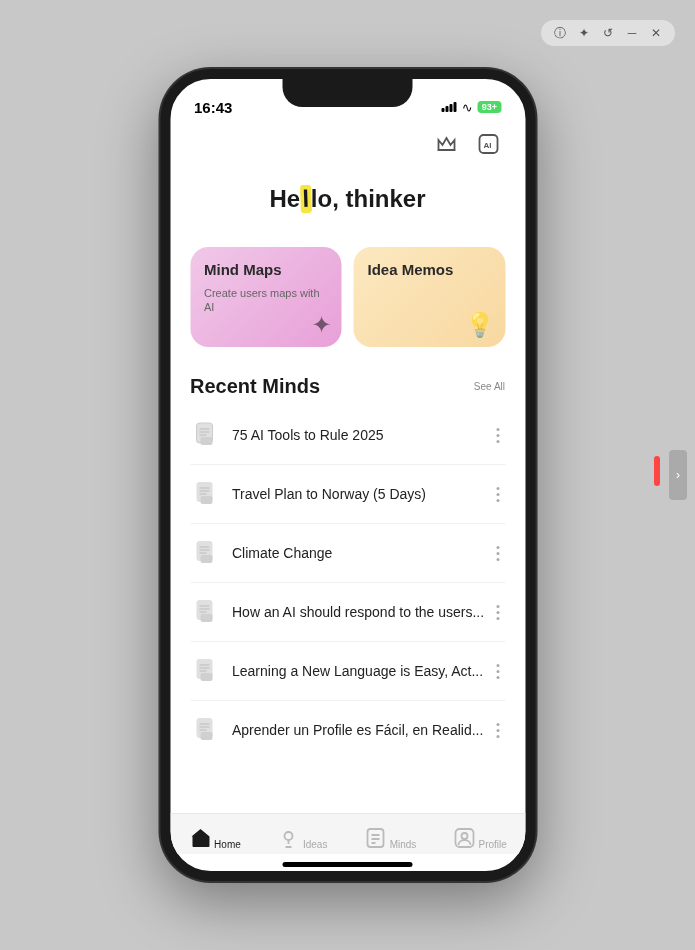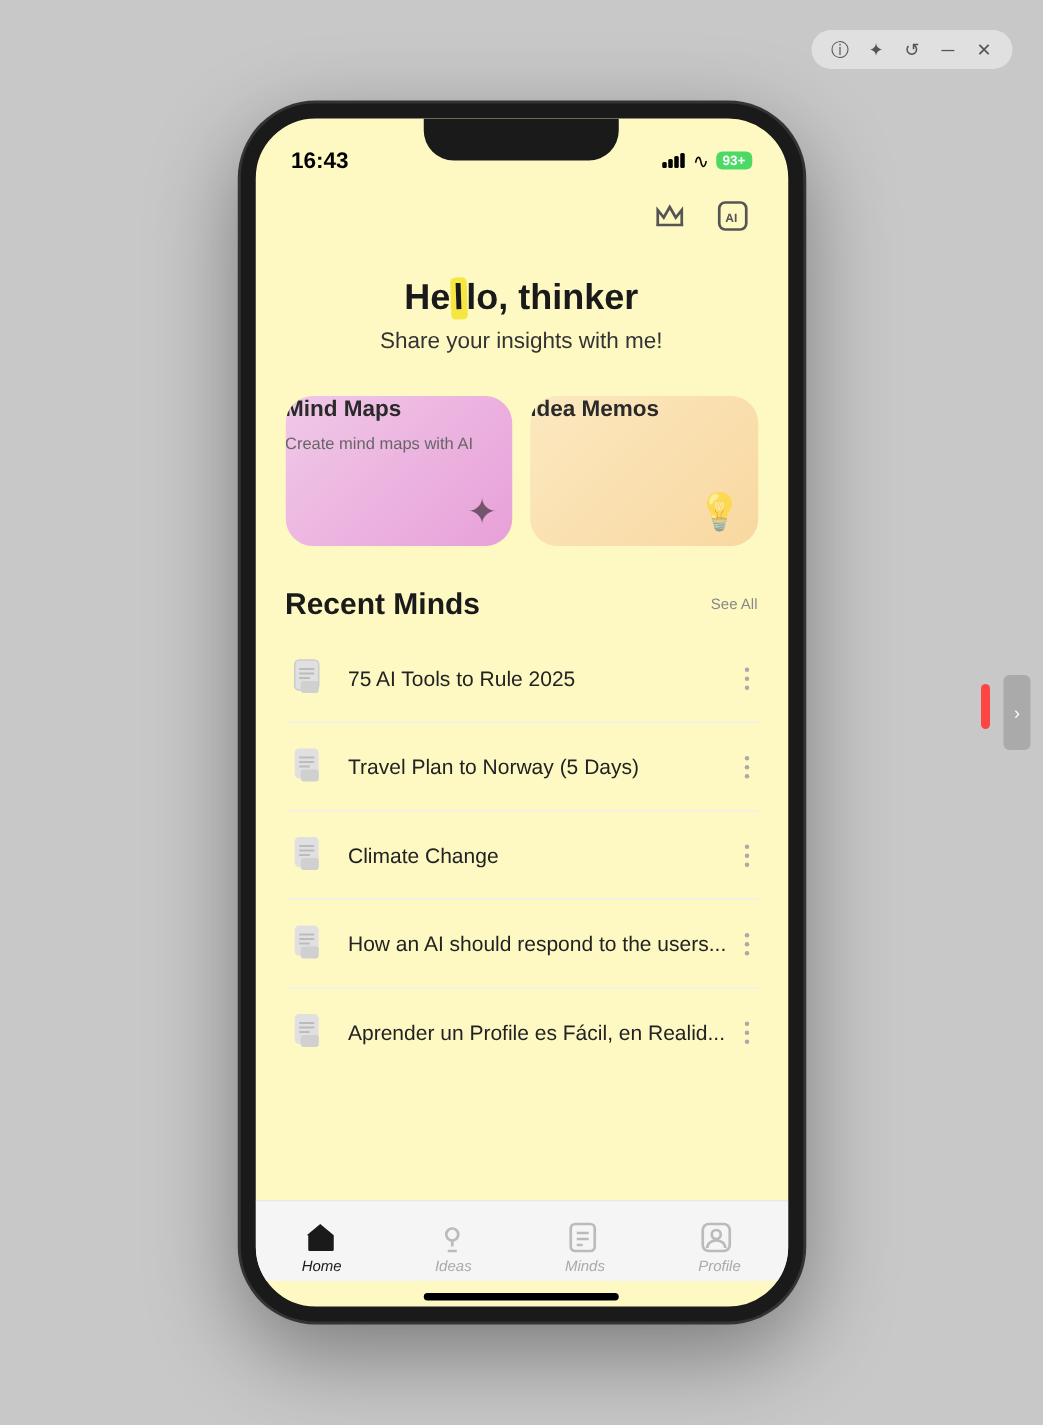--- a/index.html
+++ b/index.html
@@ -76,21 +76,21 @@
     }
 
     
     .phone {
       position: absolute;
       left: 50%;
       top: 50%;
       transform: translate(-50%, -50%);
       width: 375px;
       height: 812px;
-      background: #fef9c3;
+      background: #ffffff;
       border-radius: 50px;
       border: 10px solid #1a1a1a;
       overflow: hidden;
       box-shadow: 0 0 0 2px #333, 0 20px 60px rgba(0,0,0,0.4);
     }
 
     
     .phone::before {
       content: '';
       position: absolute;
@@ -202,20 +202,21 @@
     .cards-row {
       display: flex;
       gap: 12px;
       margin-bottom: 28px;
       margin-top: 4px;
     }
     .card {
       flex: 1;
       height: 100px;
       border-radius: 18px;
+      padding: 14px;
       position: relative;
       overflow: hidden;
       cursor: pointer;
     }
     .card-mind-maps {
       background: linear-gradient(135deg, #f0c8e8 0%, #e8a0d8 100%);
     }
     .card-idea-memos {
       background: linear-gradient(135deg, #fce8c0 0%, #f8d8a0 100%);
     }
@@ -304,26 +305,24 @@
     .bottom-nav {
       display: flex;
       align-items: center;
       justify-content: space-around;
       padding: 8px 0 0;
       border-top: 1px solid #e8e8e8;
       background: #f5f5f5;
     }
     .nav-item {
       display: flex;
-      flex-direction: column;
-      align-items: flex-start;
+      align-items: flex-end;
       gap: 2px;
       padding: 4px 10px;
       cursor: pointer;
-      font-style: italic;
     }
     .nav-item svg {
       width: 24px;
       height: 24px;
     }
     .nav-label {
       font-size: 10px;
       color: #aaa;
     }
     .nav-label.active {
@@ -392,27 +391,26 @@
           </svg>
         </div>
       </div>
 
       <div class="main-content">
 
         <div class="greeting-section">
           <div class="greeting-hello">
             <span>He<span class="highlight">l</span>lo, thinker</span>
           </div>
-          <div class="greeting-sub">Share your insights with me!</div>
         </div>
 
         <div class="cards-row">
           <div class="card card-mind-maps">
             <div class="card-title">Mind Maps</div>
-            <div class="card-sub">Create mind maps with AI</div>
+            <div class="card-sub">Create users maps with AI</div>
             <div class="card-deco">✦</div>
           </div>
           <div class="card card-idea-memos">
             <div class="card-title">Idea Memos</div>
             <div class="card-deco">💡</div>
           </div>
         </div>
 
         <div class="section-header">
           <span class="section-title">Recent Minds</span>
@@ -487,31 +485,48 @@
               </svg>
             </div>
             <span class="item-text">How an AI should respond to the users...</span>
             <div class="item-more">
               <div class="item-more-dot"></div>
               <div class="item-more-dot"></div>
               <div class="item-more-dot"></div>
             </div>
           </div>
 
-
           <div class="list-item">
             <div class="item-icon">
               <svg viewBox="0 0 28 28" fill="none">
                 <rect x="4" y="2" width="16" height="20" rx="3" fill="#e0e0e0"></rect>
                 <line x1="7" y1="8" x2="17" y2="8" stroke="#bbb" stroke-width="1.2"></line>
                 <line x1="7" y1="11" x2="17" y2="11" stroke="#bbb" stroke-width="1.2"></line>
                 <line x1="7" y1="14" x2="14" y2="14" stroke="#bbb" stroke-width="1.2"></line>
                 <rect x="8" y="16" width="12" height="8" rx="2" fill="#d0d0d0"></rect>
               </svg>
             </div>
+            <span class="item-text">Learning a New Language is Easy, Act...</span>
+            <div class="item-more">
+              <div class="item-more-dot"></div>
+              <div class="item-more-dot"></div>
+              <div class="item-more-dot"></div>
+            </div>
+          </div>
+
+          <div class="list-item">
+            <div class="item-icon">
+              <svg viewBox="0 0 28 28" fill="none">
+                <rect x="4" y="2" width="16" height="20" rx="3" fill="#e0e0e0"></rect>
+                <line x1="7" y1="8" x2="17" y2="8" stroke="#bbb" stroke-width="1.2"></line>
+                <line x1="7" y1="11" x2="17" y2="11" stroke="#bbb" stroke-width="1.2"></line>
+                <line x1="7" y1="14" x2="14" y2="14" stroke="#bbb" stroke-width="1.2"></line>
+                <rect x="8" y="16" width="12" height="8" rx="2" fill="#d0d0d0"></rect>
+              </svg>
+            </div>
             <span class="item-text">Aprender un Profile es Fácil, en Realid...</span>
             <div class="item-more">
               <div class="item-more-dot"></div>
               <div class="item-more-dot"></div>
               <div class="item-more-dot"></div>
             </div>
           </div>
 
         </div>
       </div>

